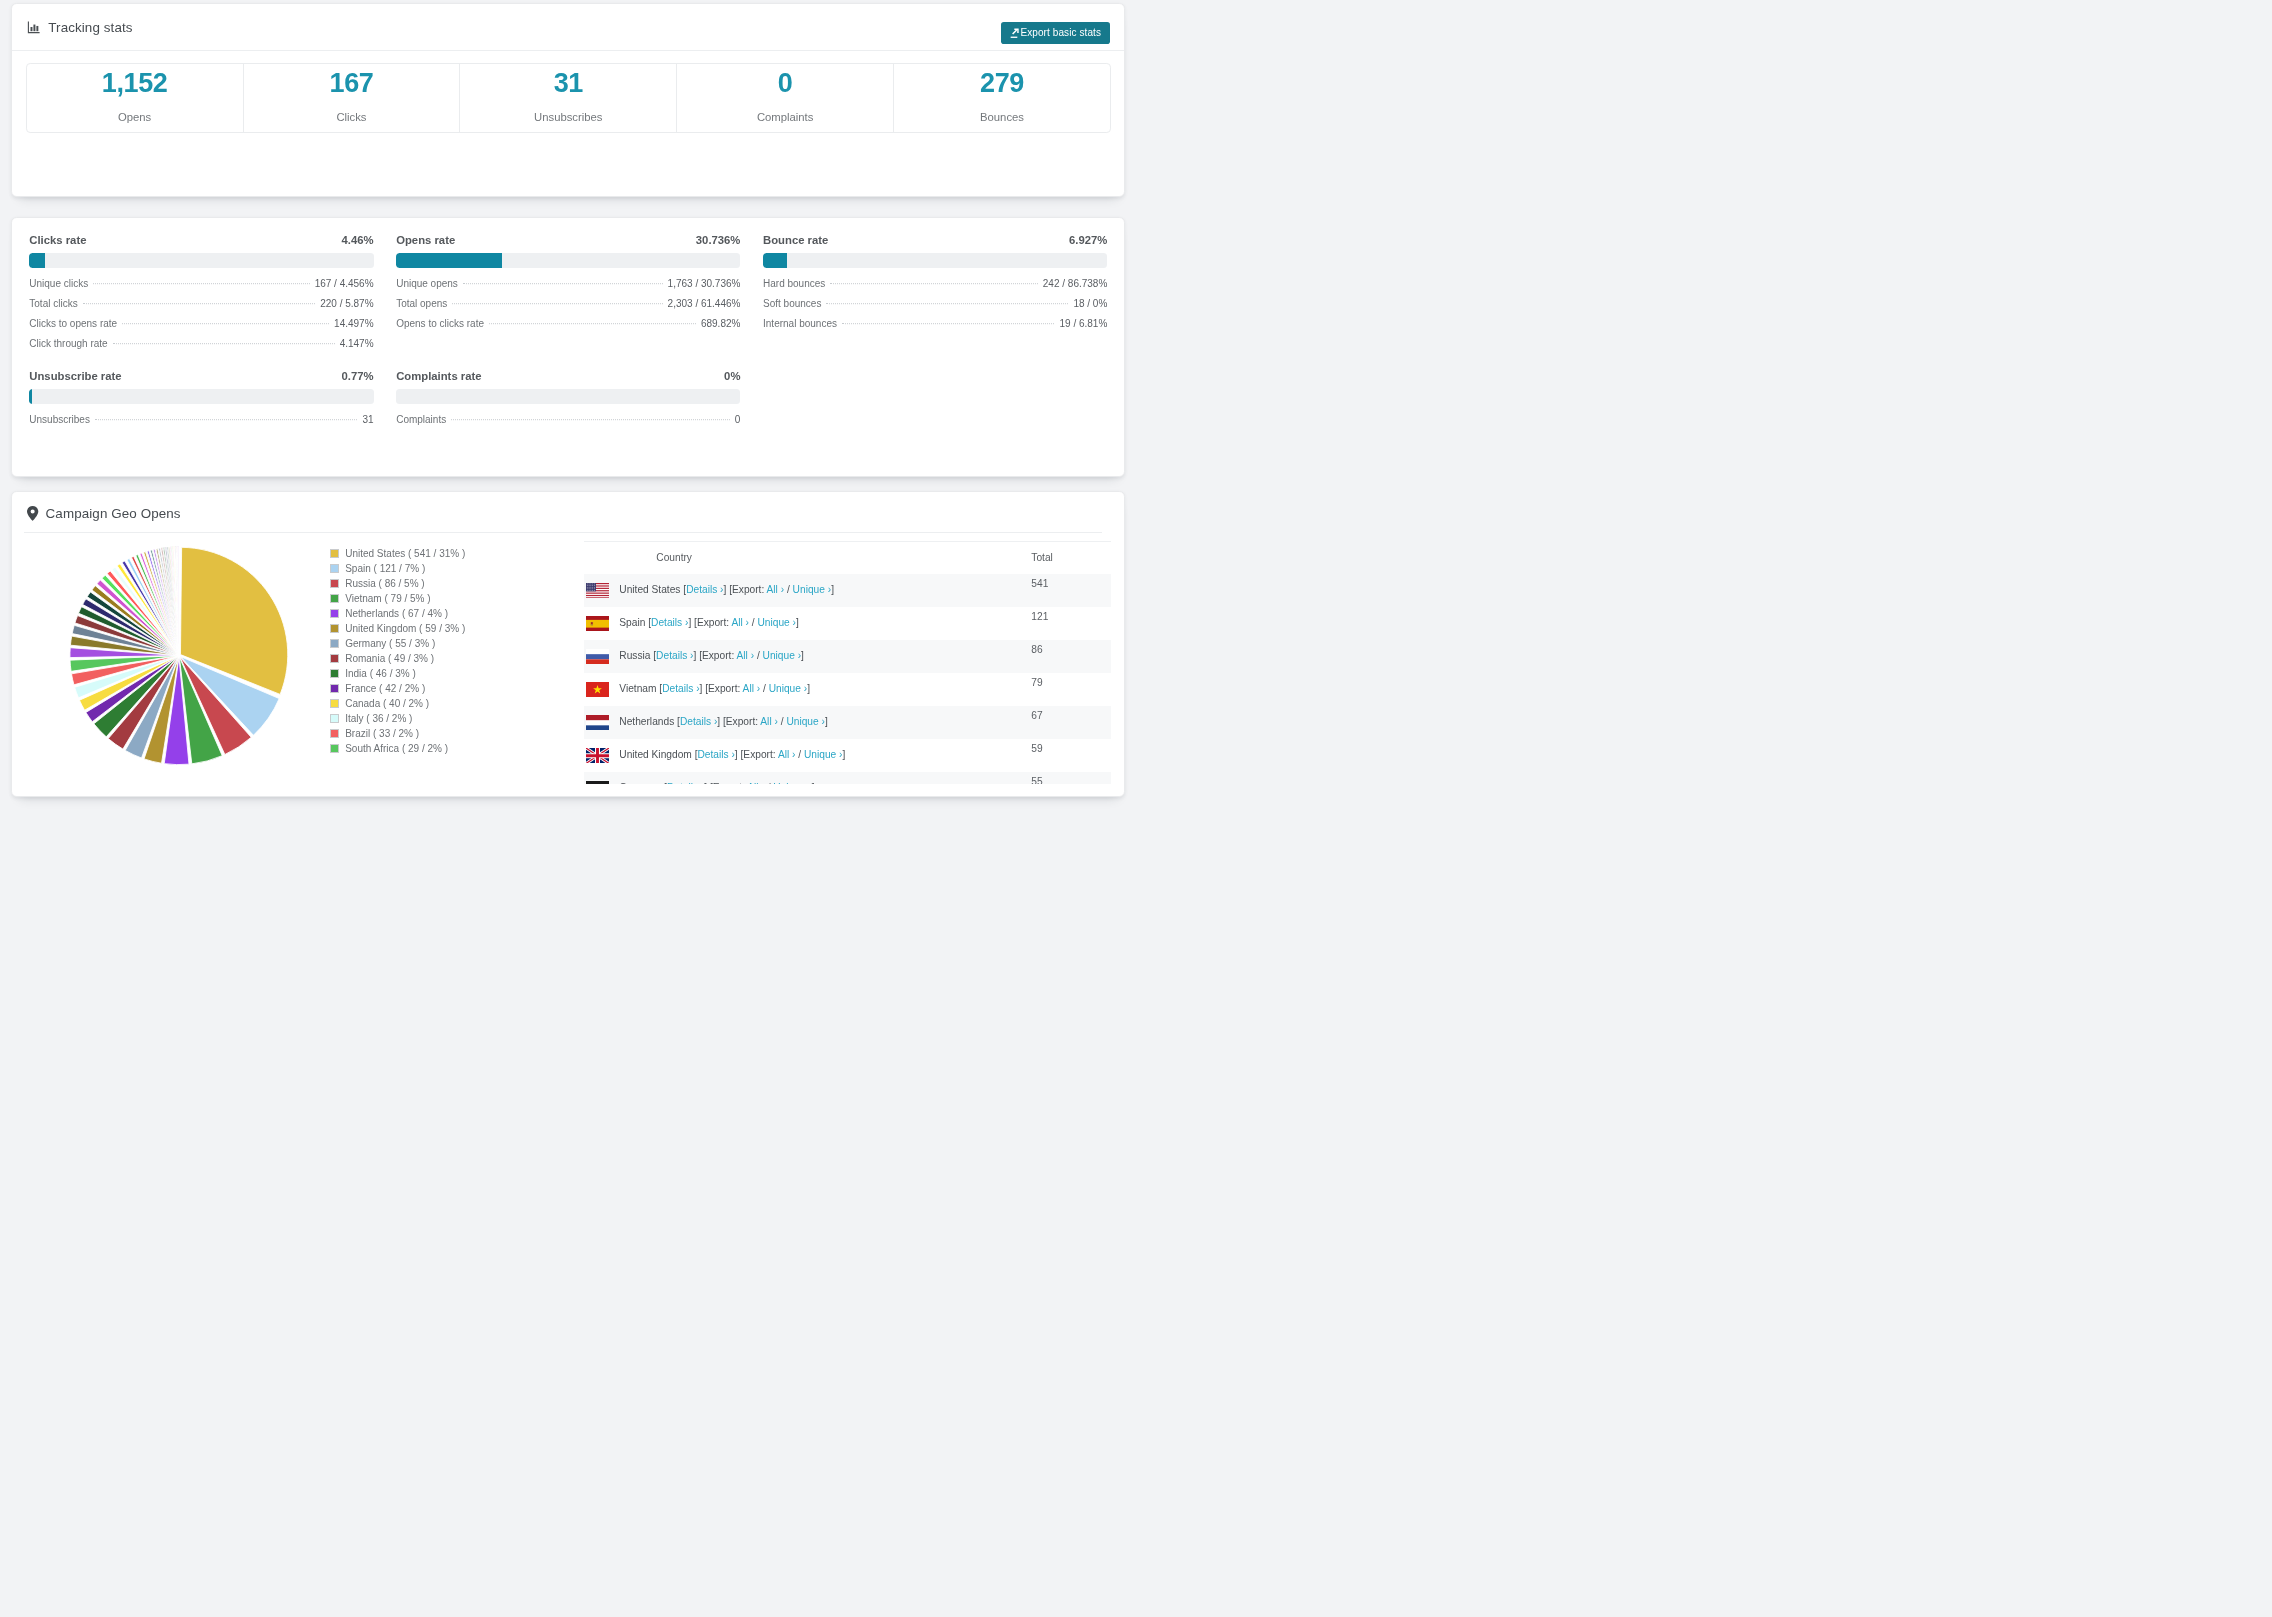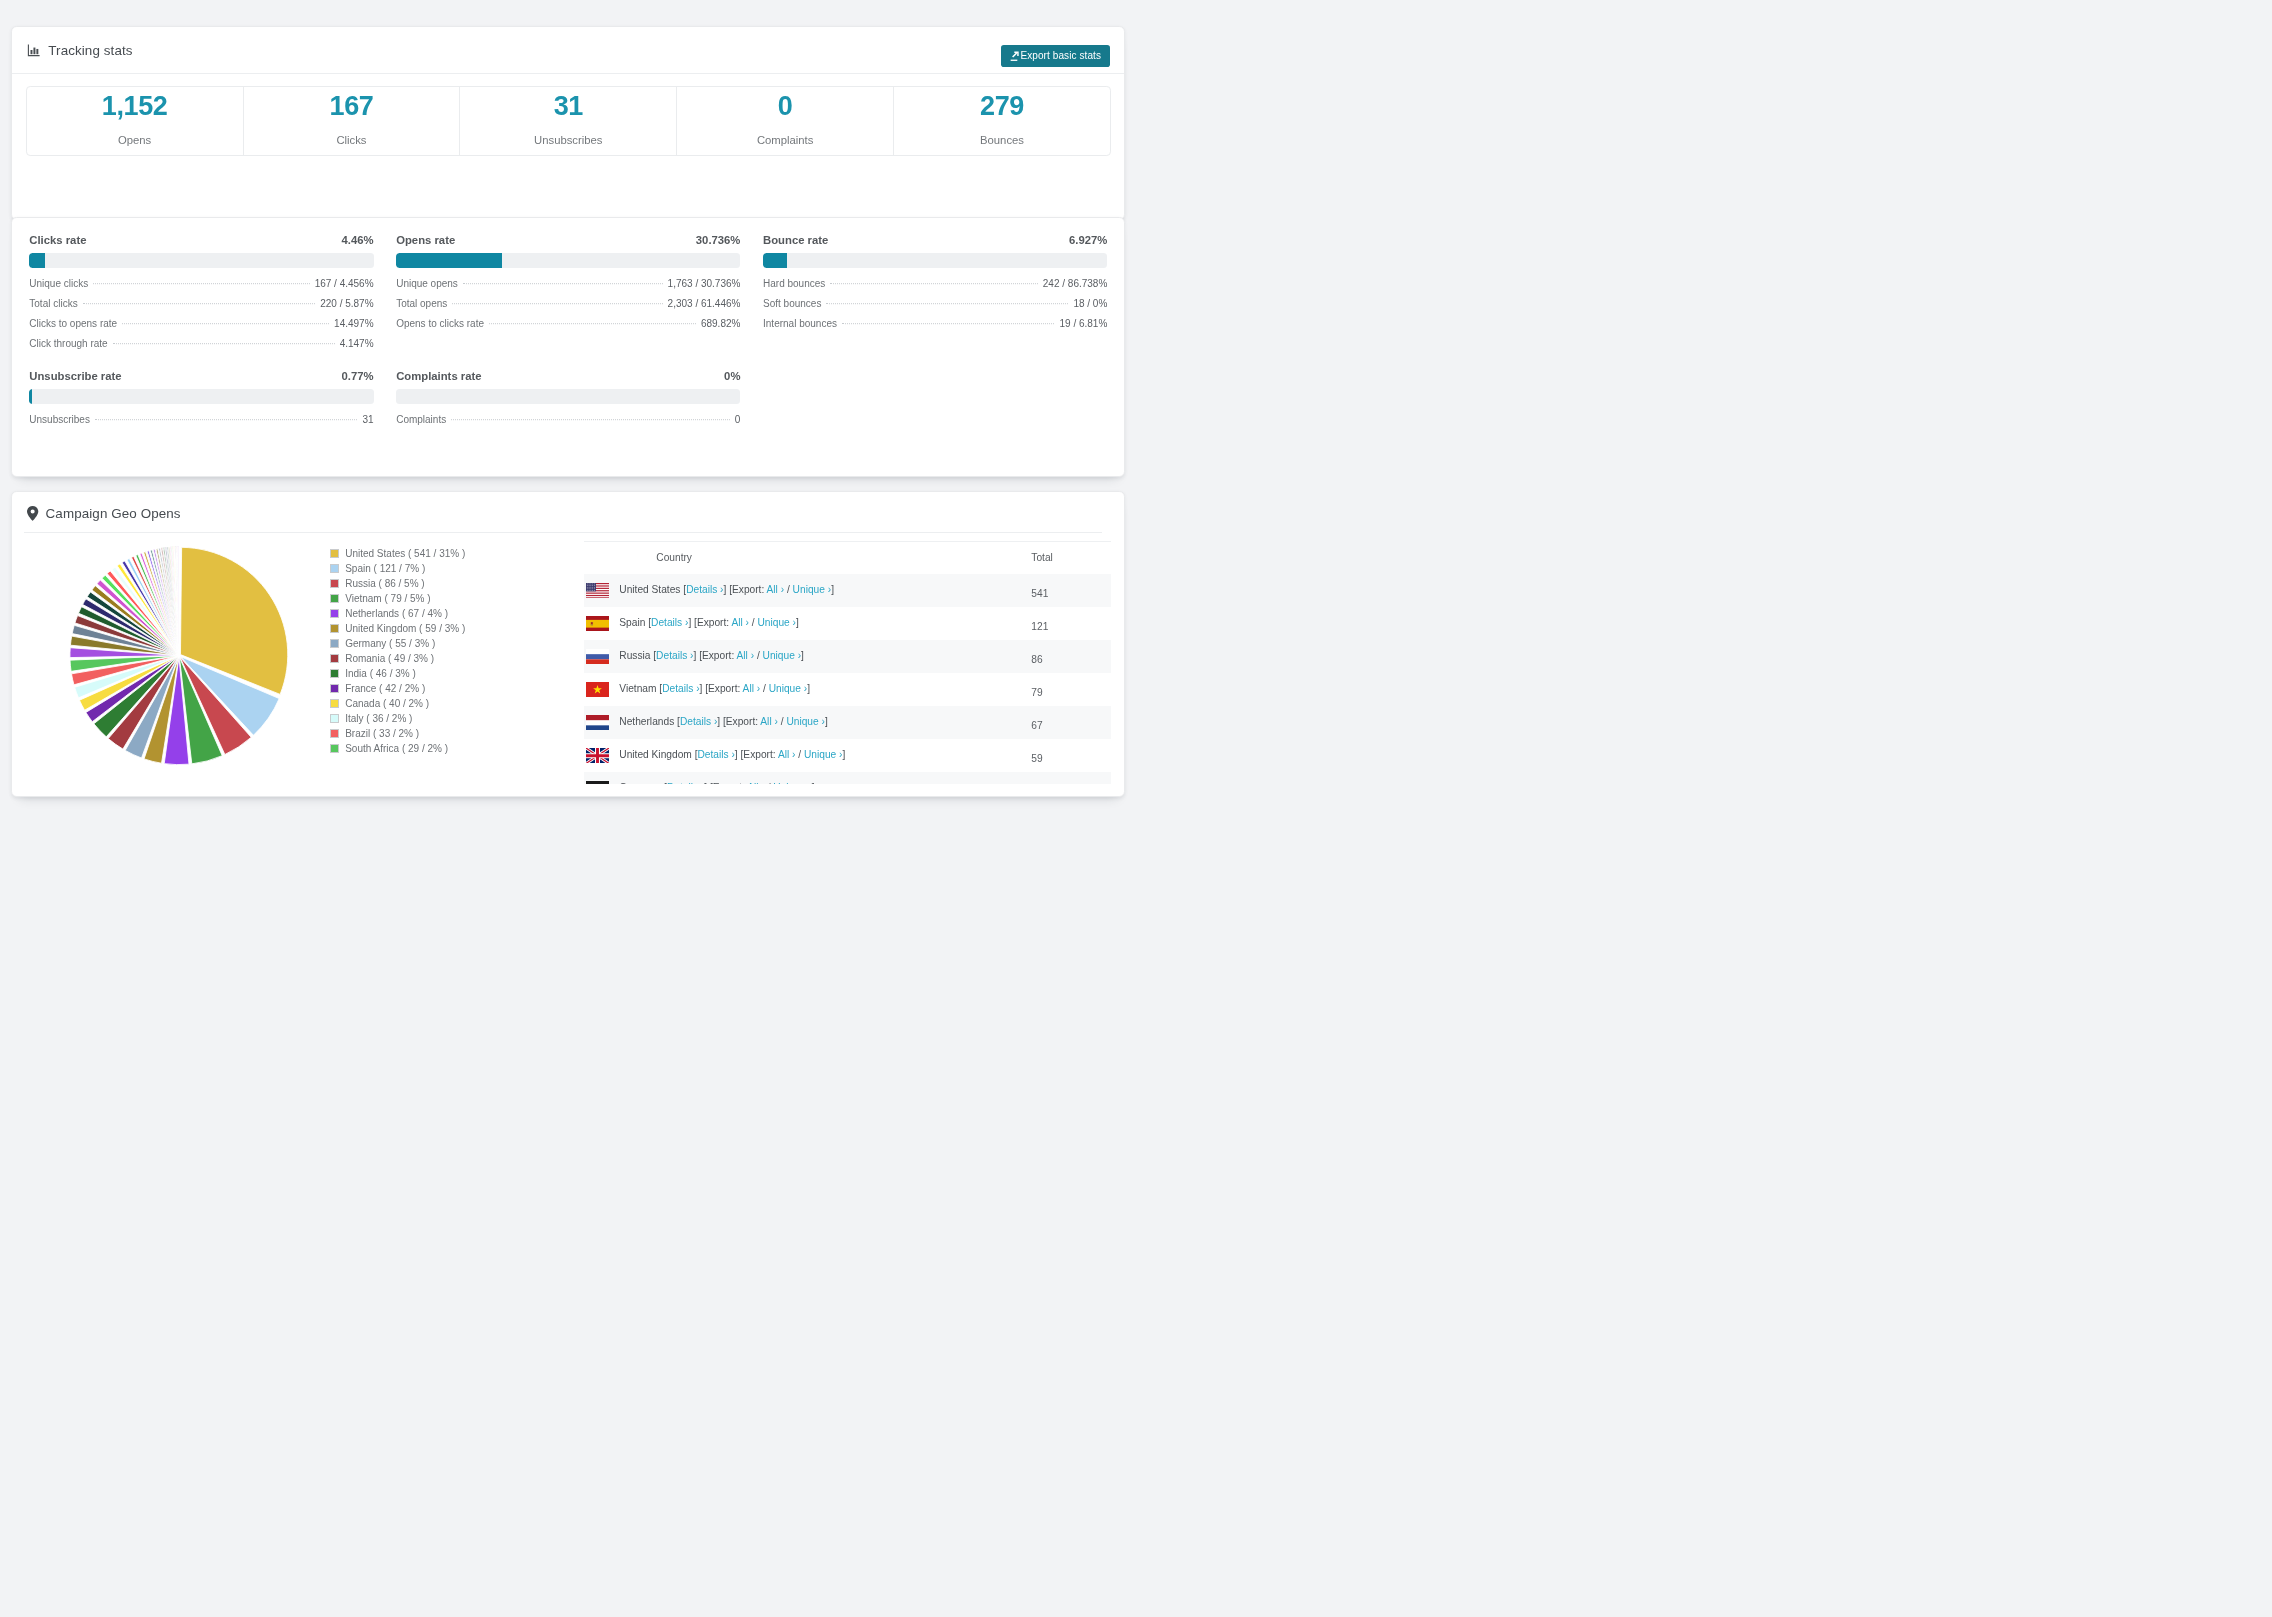--- a/index.html
+++ b/index.html
@@ -2,21 +2,21 @@
 <html style="font-size:11.3px"><head>
 <meta charset="utf-8">
 <style>
   * { margin:0; padding:0; box-sizing:border-box; }
   body { font-family:"Liberation Sans", sans-serif; background:#f2f3f5; }
   .page { position:relative; width:1136px; height:809px; background:#f2f3f5; overflow:hidden; }
 
   .panel { position:absolute; left:11.3px; width:1114px; background:#fff;
            border:0.7px solid #e9eaec; border-radius:5.6px;
            box-shadow:0 1.4px 3.5px rgba(30,40,50,.07), 0 8.5px 11.3px -8.5px rgba(30,40,50,.18); }
-  #panel-tracking { top:26px;  height:194px; }
+  #panel-tracking { top:3px;  height:194px; }
   #panel-rates    { top:217px; height:260px; }
   #panel-geo      { top:491px; height:306px; }
 
   
   .panel-header { position:relative; height:47px; border-bottom:0.7px solid #eceef0;
                   display:flex; align-items:center; padding:0 15px; }
   .panel-title { font-size:13.4px; font-weight:500; color:#464b50; letter-spacing:0.1px; }
   .hicon { display:inline-flex; margin-right:7px; color:#4a4f53; }
 
   .export-btn { position:absolute; right:14px; top:17.6px; height:22.6px; padding:0 9.2px;
@@ -60,21 +60,21 @@
 
   .geo-table { position:absolute; left:572px; top:49px; width:527px; height:243px; overflow:hidden; }
   .t-head { position:relative; height:33px; border-top:0.7px solid #eef0f2; }
   .th-country { position:absolute; left:35px; top:10px; font-size:10.2px; color:#585c60;margin-left:37px; }
   .th-total   { position:absolute; left:447px; top:10px; font-size:10.2px; color:#585c60; }
   .t-row { position:relative; height:33px; }
   .t-row.zebra { background:#f7f8f9; }
   .t-flag { position:absolute; left:1.4px; top:8.5px; width:23px; height:15.5px; line-height:0; }
   .t-flag svg { width:23px; height:15.5px; display:block; }
   .t-country { position:absolute; left:35px; top:10px; font-size:10.2px; color:#4c5156; white-space:nowrap; }
-  .t-total { position:absolute; left:447px; top:14px; font-size:10.2px; color:#5a5e63; }
+  .t-total { position:absolute; left:447px; top:4px; font-size:10.2px; color:#5a5e63; }
   .lnk { color:#2ba6c6; text-decoration:none; cursor:pointer; }
   .c-dim { color:#4c5156; }
 </style>
 </head>
 <body>
 
 <div class="page">
 
   <section class="panel" id="panel-tracking">
     <div class="panel-header">

